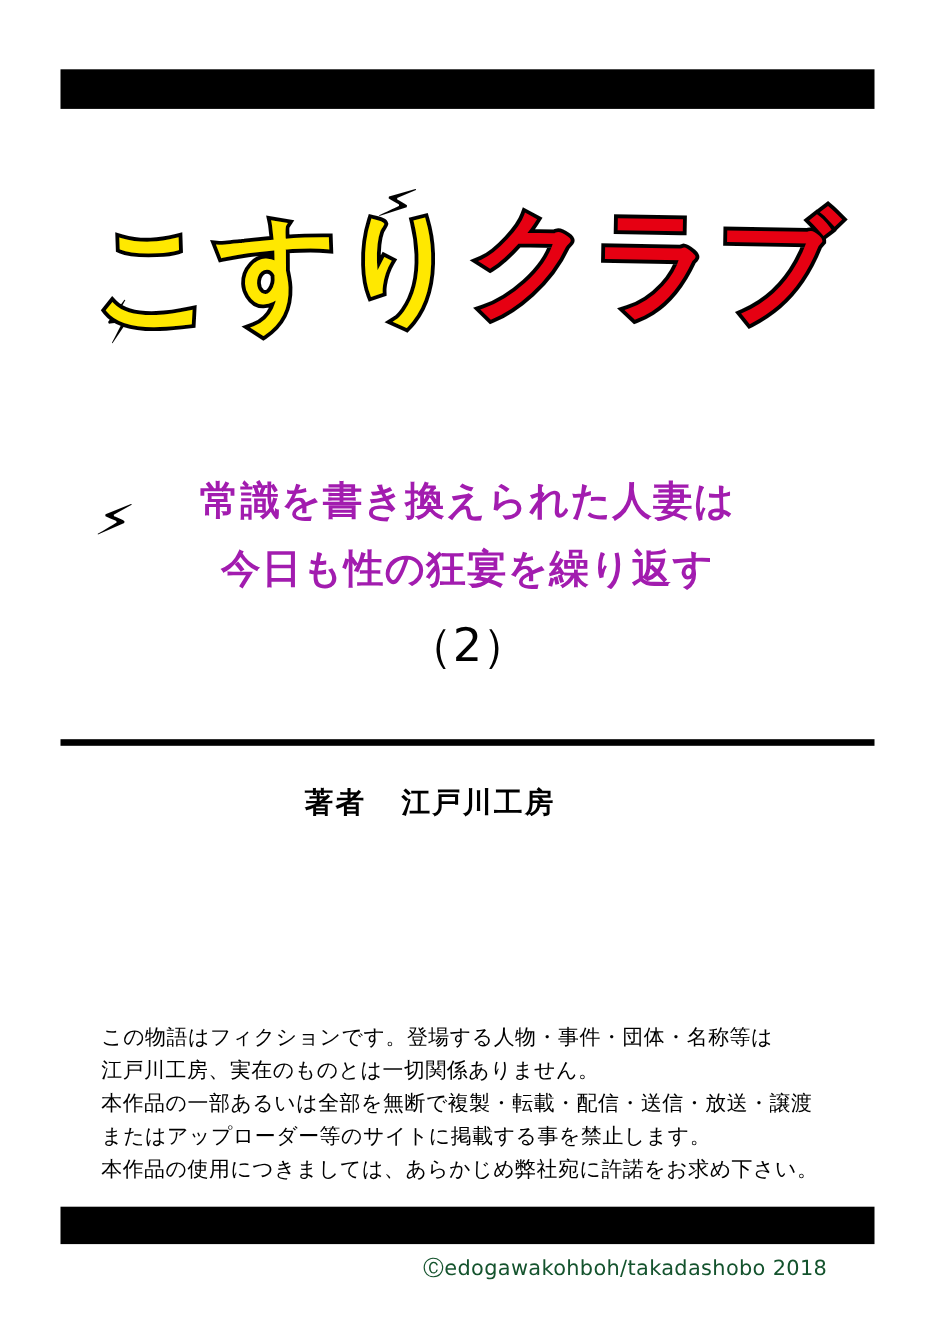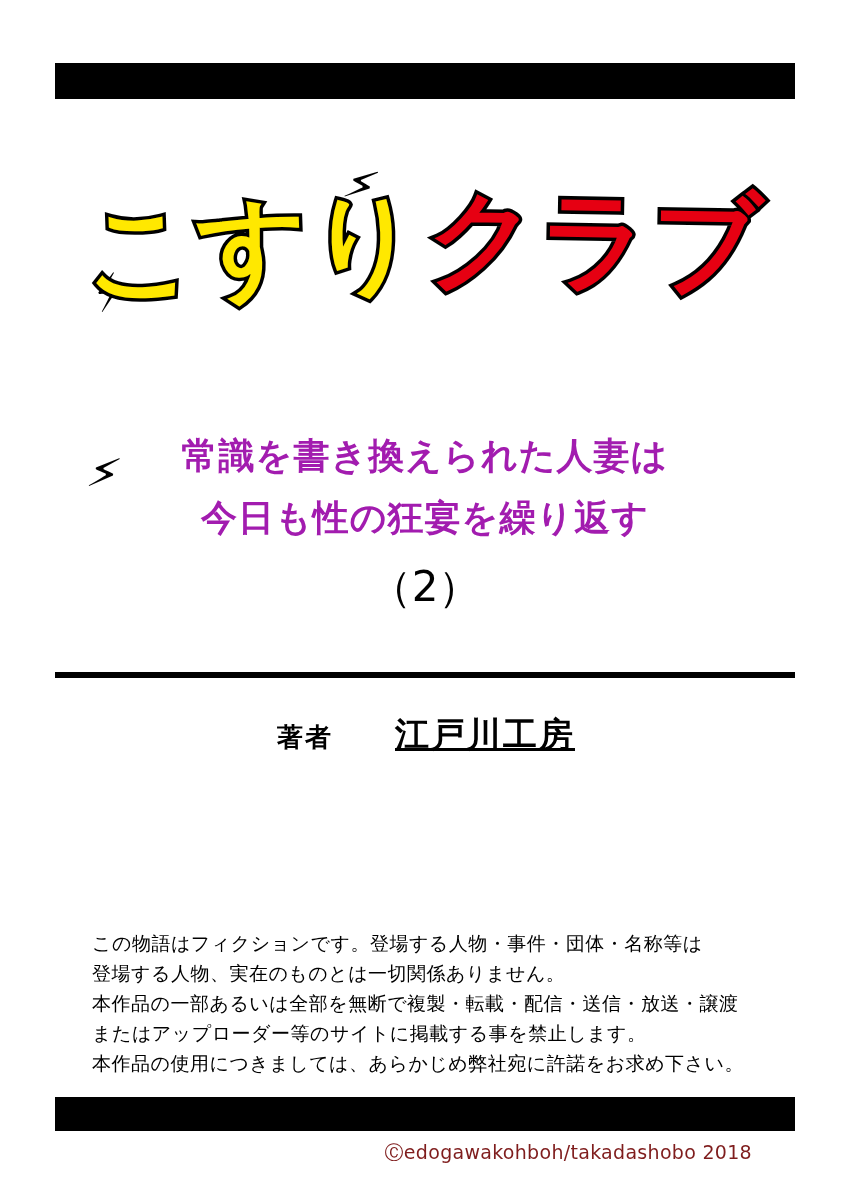--- a/index.html
+++ b/index.html
@@ -144,26 +144,25 @@
     margin-bottom: 62px;
   }
   .credit-label {
     font-size: 26px;
     font-weight: 700;
     letter-spacing: 2px;
     width: 120px;
     text-align: center;
   }
   .credit-value {
-    font-size: 34px;
+    font-size: 26px;
     font-weight: 700;
     letter-spacing: 2px;
     width: 240px;
-    text-align: center;
-    text-decoration: underline;
+    text-align: left;
   }
 
   
   .legal {
     position: absolute;
     left: 92px;
     top: 930px;
     width: 700px;
   }
   .legal p {
@@ -178,21 +177,21 @@
   .copyright {
     position: absolute;
     left: 0;
     top: 1140px;
     width: 807px;
     padding-right: 55px;
     box-sizing: border-box;
     text-align: right;
     font-size: 19px;
     letter-spacing: 0.3px;
-    color: #7f1d1d;
+    color: #14532d;
   }
 </style>
 </head>
 <body>
 
 <div class="page">
 
   <div class="bar-top"></div>
 
   <div class="logo-wrap">
@@ -216,21 +215,21 @@
 
   <div class="credits">
     <div class="credit-row">
       <div class="credit-label">著者</div>
       <div class="credit-value">江戸川工房</div>
     </div>
   </div>
 
   <div class="legal">
     <p>この物語はフィクションです。登場する人物・事件・団体・名称等は</p>
-    <p>登場する人物、実在のものとは一切関係ありません。</p>
+    <p>江戸川工房、実在のものとは一切関係ありません。</p>
     <p>本作品の一部あるいは全部を無断で複製・転載・配信・送信・放送・譲渡</p>
     <p>またはアップローダー等のサイトに掲載する事を禁止します。</p>
     <p>本作品の使用につきましては、あらかじめ弊社宛に許諾をお求め下さい。</p>
   </div>
 
   <div class="bar-bottom"></div>
 
   <div class="copyright">Ⓒedogawakohboh/takadashobo 2018</div>
 
 </div>

